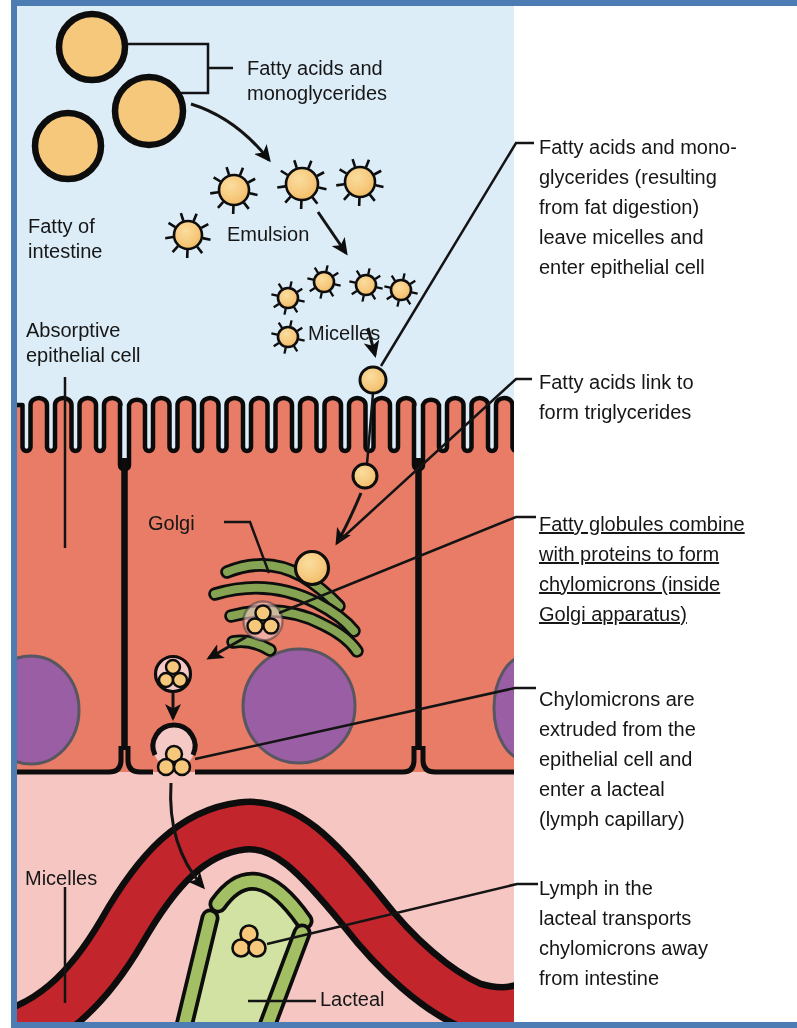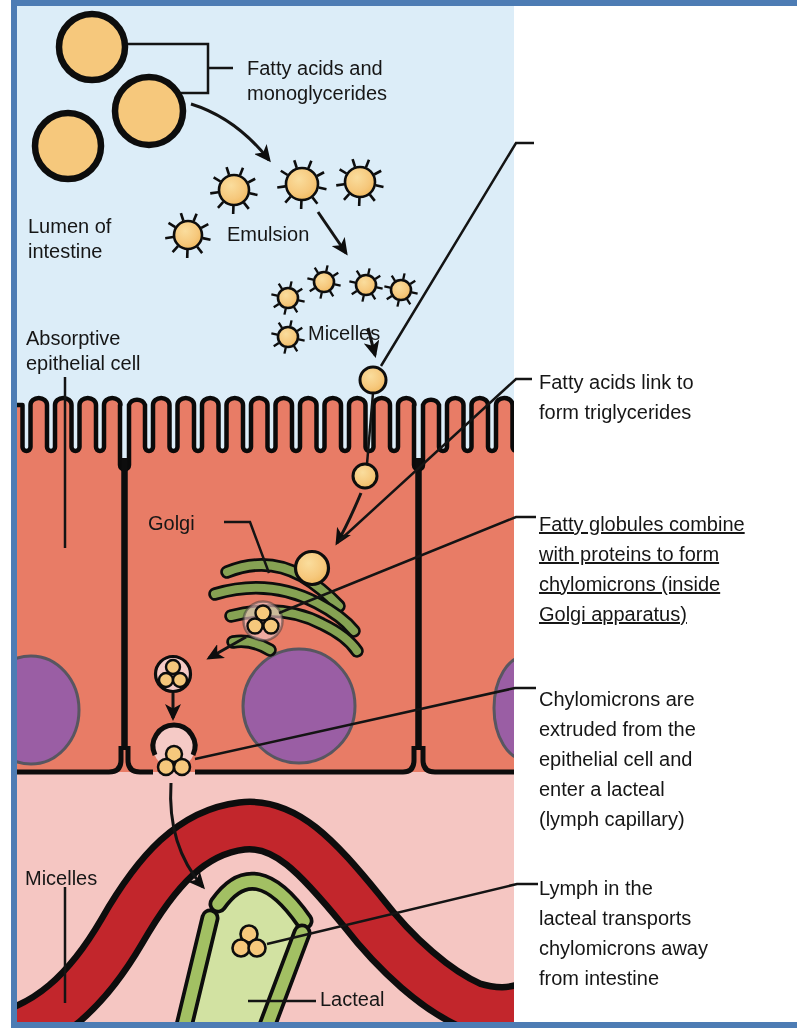--- a/index.html
+++ b/index.html
@@ -248,30 +248,35 @@
       <path d="M517,137 L499,137 L364,360"></path>
       <path d="M515,373 L499,373 L322,535"></path>
       <path d="M519,511 L499,511 L262,607"></path>
       <path d="M519,682 L498,682 L178,753"></path>
       <path d="M521,878 L500,878 L250,938"></path>
     </g>
   </svg>
 
   <div class="lbl" style="left:230px;top:50px;">Fatty acids and
 monoglycerides</div>
-  <div class="lbl" style="left:11px;top:208px;">Lumen of
+  <div class="lbl" style="left:11px;top:208px;">Fatty of
 intestine</div>
   <div class="lbl" style="left:210px;top:216px;">Emulsion</div>
   <div class="lbl" style="left:291px;top:315px;text-align:center;">Micelles</div>
-  <div class="lbl" style="left:9px;top:320px;">Absorptive
+  <div class="lbl" style="left:9px;top:312px;">Absorptive
 epithelial cell</div>
   <div class="lbl" style="left:131px;top:505px;">Golgi</div>
   <div class="lbl" style="left:8px;top:860px;">Micelles</div>
   <div class="lbl" style="left:303px;top:981px;">Lacteal</div>
 
+  <div class="ann" style="top:126px;">Fatty acids and mono-
+glycerides (resulting
+from fat digestion)
+leave micelles and
+enter epithelial cell</div>
   <div class="ann" style="top:361px;">Fatty acids link to
 form triglycerides</div>
   <div class="ann" style="top:503px;text-decoration:underline;">Fatty globules combine
 with proteins to form
 chylomicrons (inside
 Golgi apparatus)</div>
   <div class="ann" style="top:678px;">Chylomicrons are
 extruded from the
 epithelial cell and
 enter a lacteal

